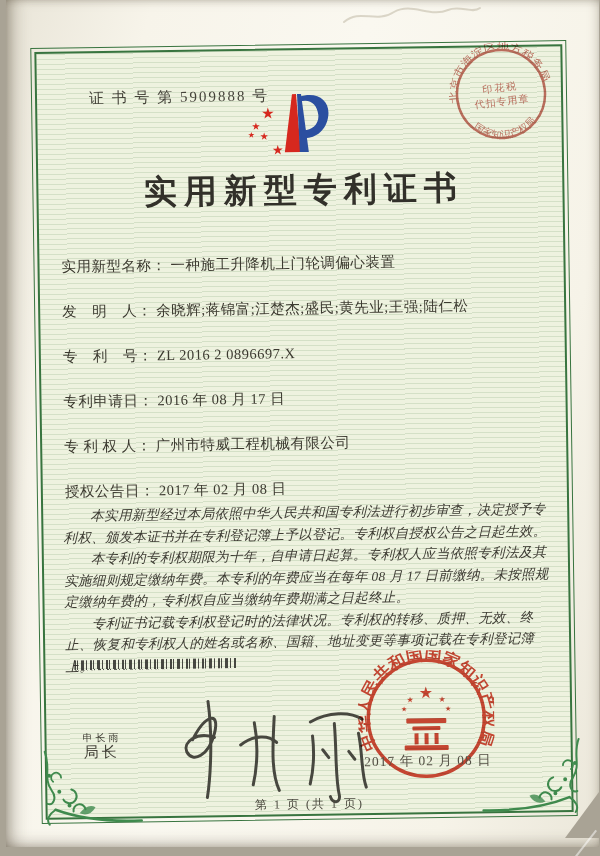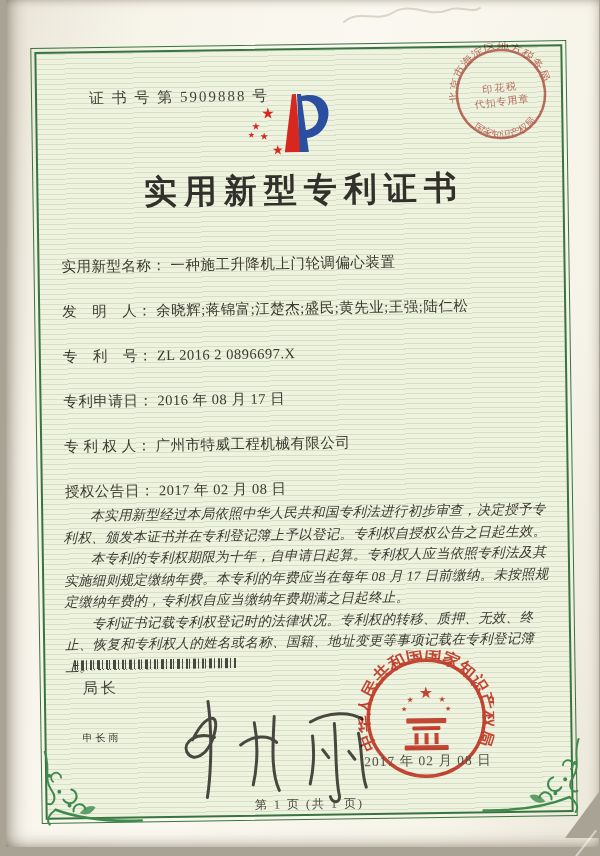--- a/index.html
+++ b/index.html
@@ -45,21 +45,21 @@
     font-size:13.5px;line-height:21.5px;color:#3d3b33;font-style:italic;
     letter-spacing:.3px;}
   .bodytext p{margin:0;text-indent:2em;}
 
   .barcode{position:absolute;left:35px;top:613px;width:162px;height:10px;
     background:repeating-linear-gradient(90deg,
       #2a2a26 0 2px,transparent 2px 3px,#2a2a26 3px 4px,transparent 4px 7px,
       #2a2a26 7px 10px,transparent 10px 12px,#2a2a26 12px 13px,transparent 13px 16px);
     opacity:.85;}
 
-  .official-title{position:absolute;left:43px;top:632px;font-size:15px;
+  .official-title{position:absolute;left:43px;top:696px;font-size:15px;
     letter-spacing:3px;color:#3f3d34;}
   .official-name{position:absolute;left:42px;top:684px;font-size:10px;
     letter-spacing:3px;color:#3f3d34;}
   .signature{position:absolute;left:122px;top:648px;opacity:.92;}
 
   .seal{position:absolute;left:318px;top:608px;mix-blend-mode:multiply;opacity:.92;}
   .seal-date{position:absolute;left:296px;top:710px;width:182px;text-align:center;
     font-size:13.5px;letter-spacing:1px;color:#534f44;z-index:5;}
   .footer{position:absolute;left:0;right:0;top:752px;text-align:center;
     font-size:12px;letter-spacing:2px;color:#4a483e;}

